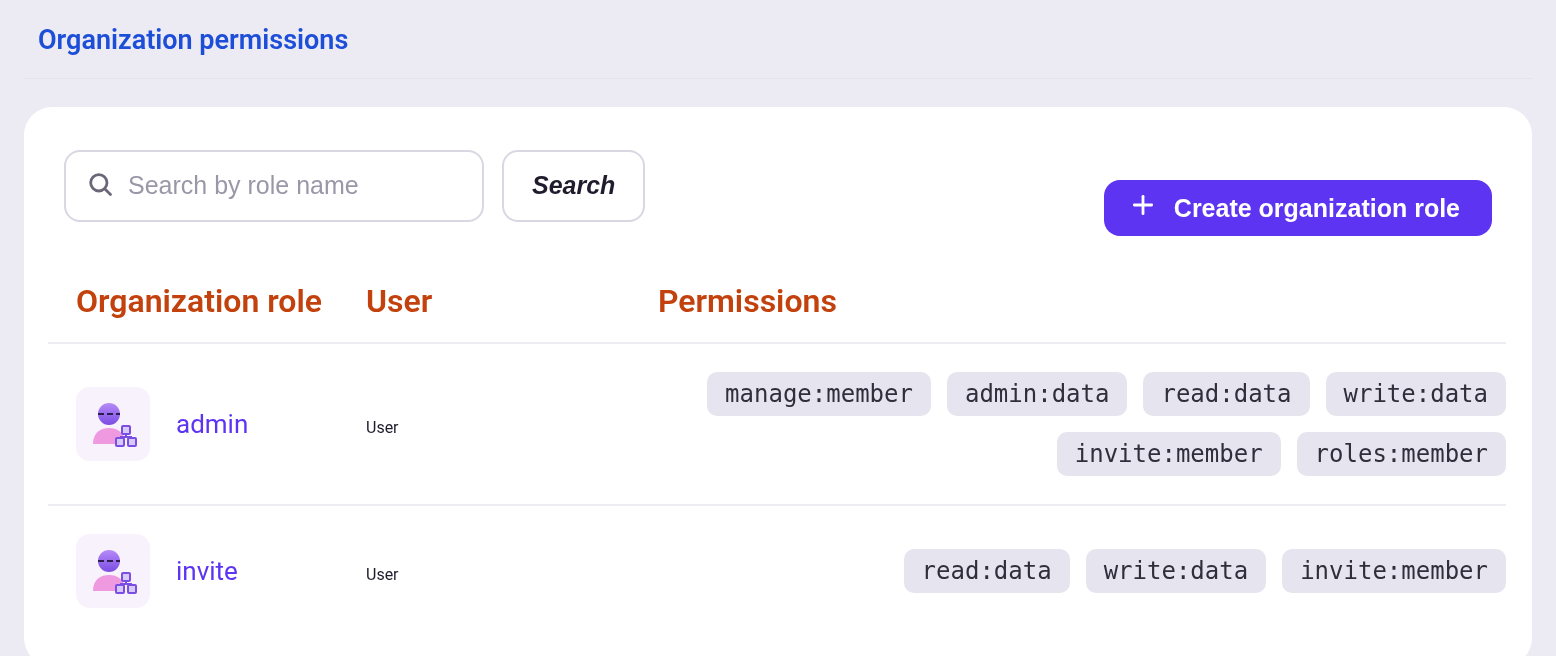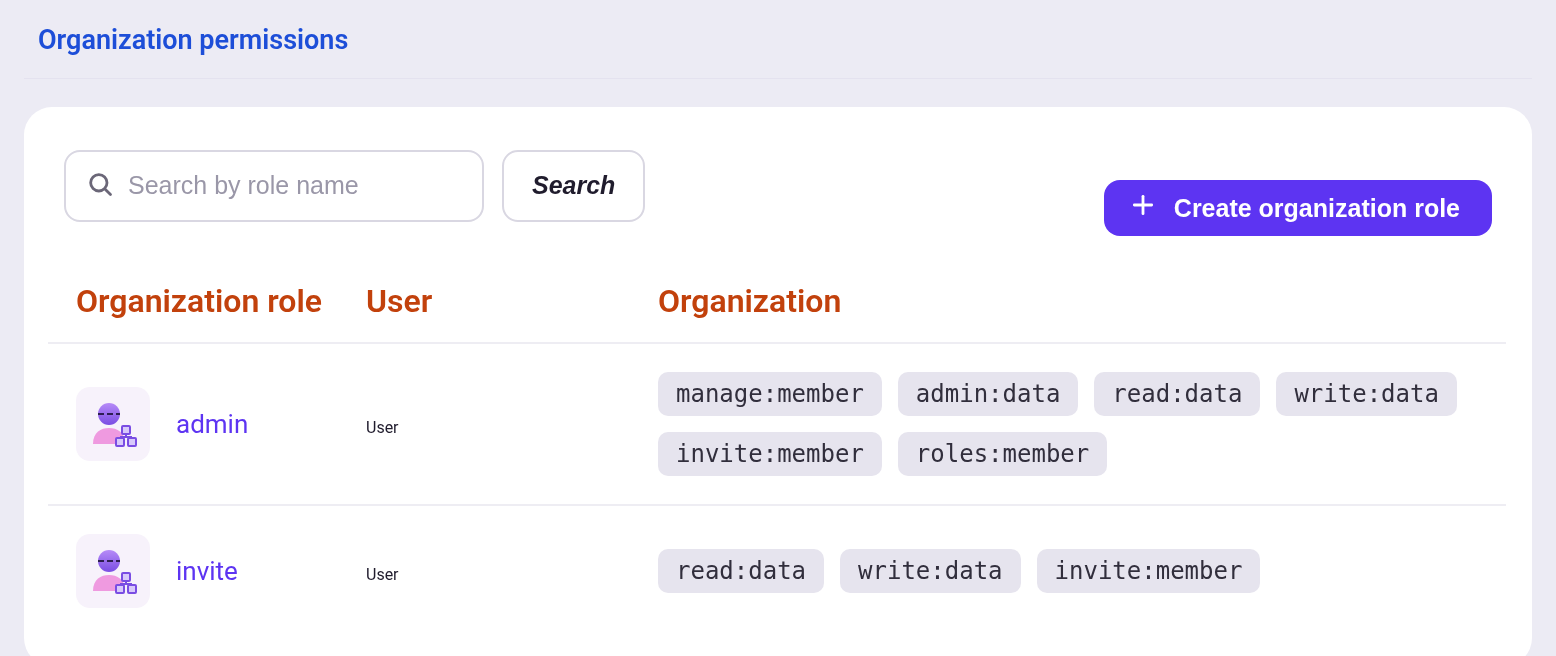--- a/index.html
+++ b/index.html
@@ -129,21 +129,21 @@
   }
   .avatar {
     width: 74px; height: 74px;
     border-radius: 14px;
     background: #f7f2fb;
     display: flex;
     align-items: center;
     justify-content: center;
     position: relative;
   }
-  .perm-cell { display: flex; flex-wrap: wrap; gap: 16px; max-width: 850px; }
+  .perm-cell { display: flex; flex-wrap: wrap; gap: 16px; max-width: 850px; justify-content: flex-end; }
   .perm-tag {
     background: #e6e4ee;
     color: #312e3c;
     font-family: ui-monospace, SFMono-Regular, Menlo, Consolas, monospace;
     font-size: 24px;
     padding: 8px 18px;
     border-radius: 10px;
     white-space: nowrap;
   }
   .type-text { font-size: 16px; color: #201c2d; }
@@ -183,21 +183,21 @@
     <table>
       <colgroup>
         <col class="col-role">
           <col class="col-type">
           <col>
       </colgroup>
       <thead>
         <tr>
           <th>Organization role</th>
           <th>User</th>
-          <th>Organization</th>
+          <th>Permissions</th>
         </tr>
       </thead>
       <tbody id="rows-body">
           <tr>
             <td>
               <div class="role-cell">
                 <div class="avatar">
                   <svg width="56" height="56" viewBox="0 0 56 56">
                     <defs>
                       <linearGradient id="g1" x1="0" y1="0" x2="0" y2="1">

